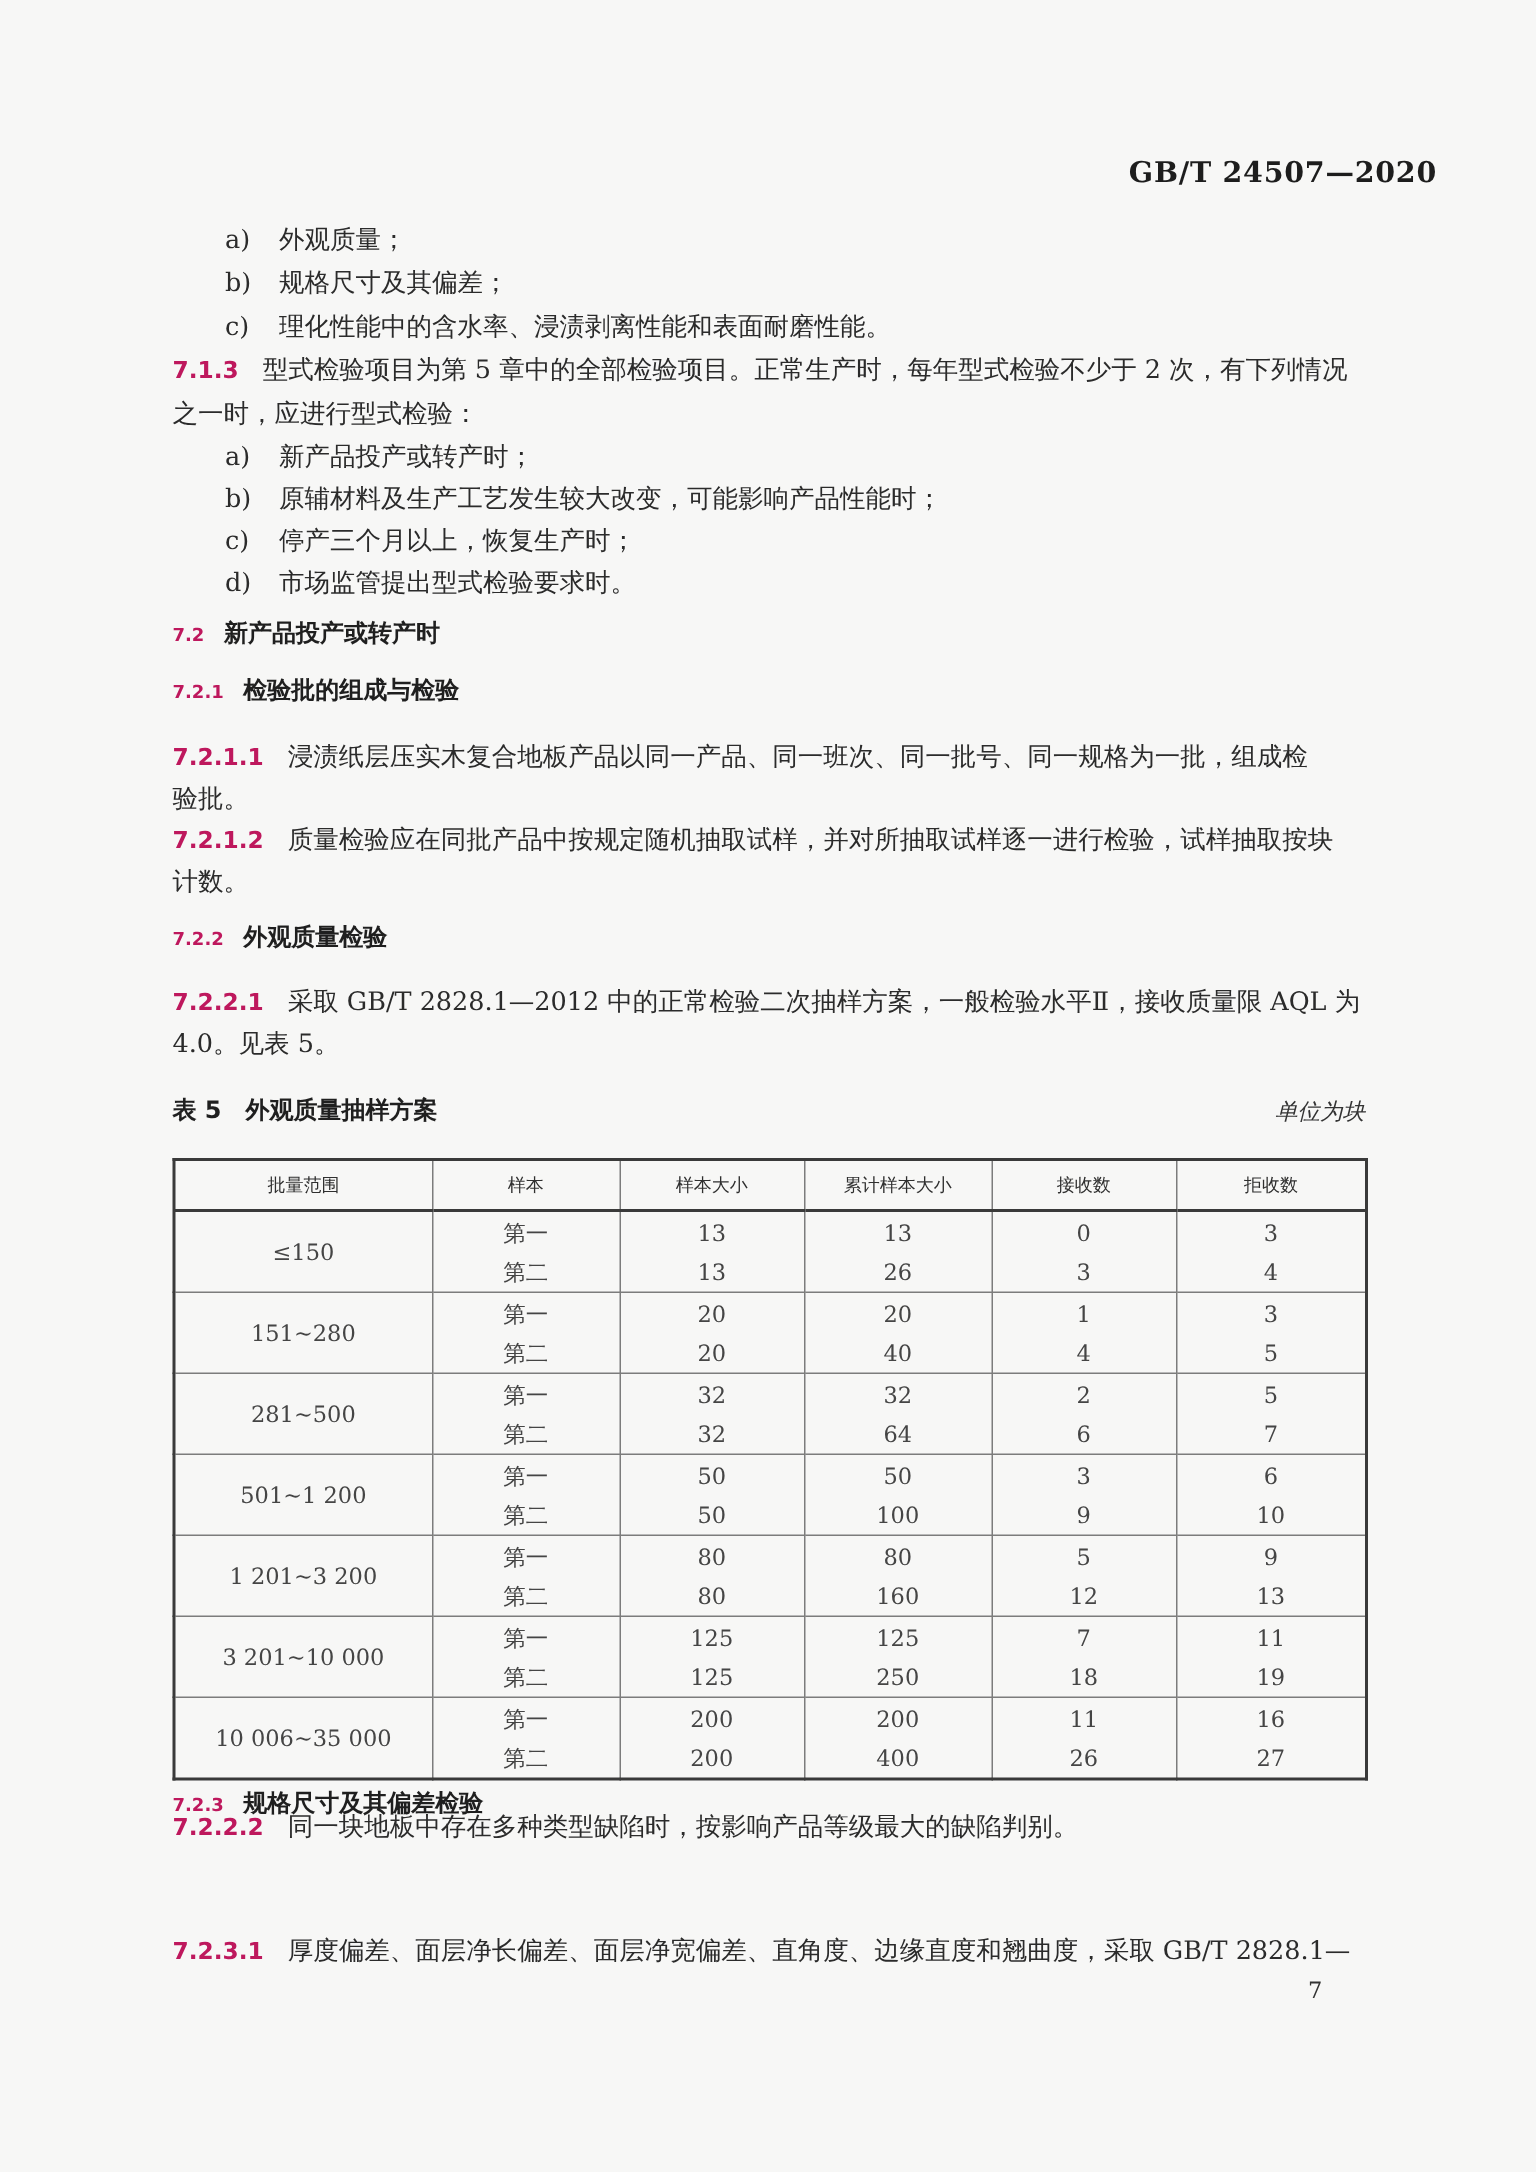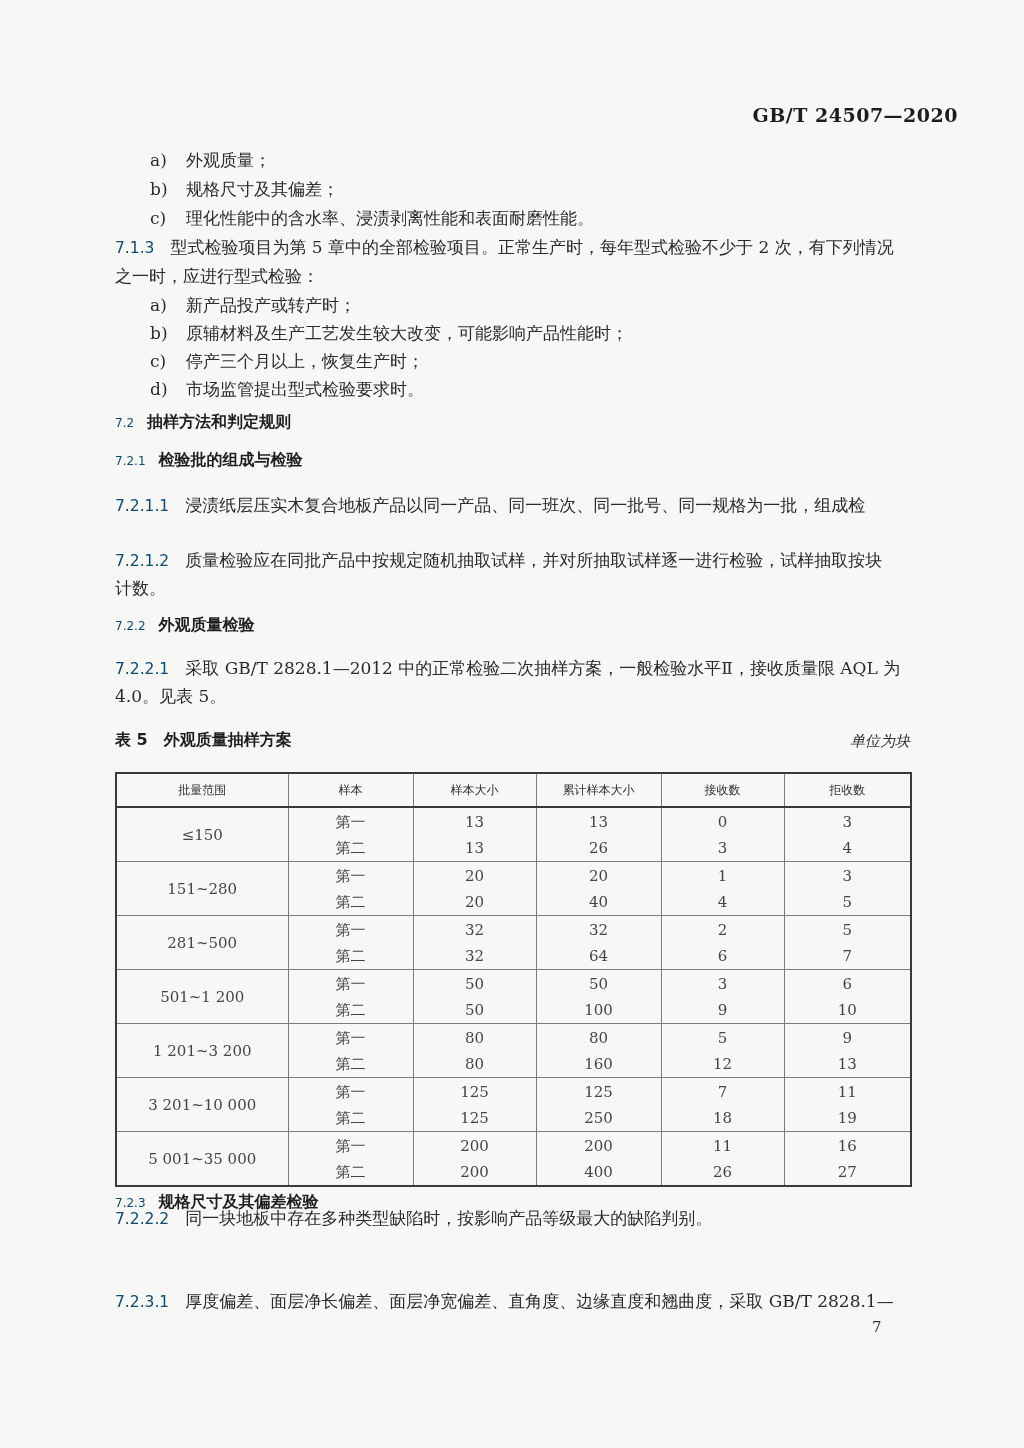--- a/index.html
+++ b/index.html
@@ -16,21 +16,21 @@
   .doc-code {
     position:absolute; top:104px; right:109px;
     font-weight:bold; font-size:19px; letter-spacing:0.5px;
     color:#1d1d1d;
   }
   .block { position:absolute; left:115px; width:795px; }
   .line { height:28px; line-height:28px; font-size:17px; white-space:nowrap; }
   .line29 { height:29px; line-height:29px; }
   .num {
     font-family:"DejaVu Sans","Liberation Sans",sans-serif;
-    font-weight:normal; font-size:15.5px; margin-right:16px; color:#0c4a6e;
+    font-weight:bold; font-size:15.5px; margin-right:16px; color:#be185d;
   }
   .heading {
     font-family:"DejaVu Sans","Liberation Sans",sans-serif;
     font-weight:bold; font-size:16px; height:22px; line-height:22px;
     color:#1f1f1f; white-space:nowrap;
   }
   .heading .num { margin-right:13px; font-size:12px; }
   .li { display:flex; padding-left:35px; }
   .li .marker { width:36px; flex:0 0 36px; }
   .caption-row { position:absolute; left:115px; top:729px; width:795px; height:22px; }
@@ -105,30 +105,33 @@
       <span class="marker">c)</span>
       <span>停产三个月以上，恢复生产时；</span>
     </div>
     <div class="line li">
       <span class="marker">d)</span>
       <span>市场监管提出型式检验要求时。</span>
     </div>
   </div>
 
   <div class="block heading" style="top:411px">
-    <span class="num">7.2</span><span>抽样方法和判定规则</span>
+    <span class="num">7.2</span><span>新产品投产或转产时</span>
   </div>
 
   <div class="block heading" style="top:449px">
     <span class="num">7.2.1</span><span>检验批的组成与检验</span>
   </div>
 
   <div class="block" style="top:491px">
     <div class="line">
       <span class="num">7.2.1.1</span><span>浸渍纸层压实木复合地板产品以同一产品、同一班次、同一批号、同一规格为一批，组成检</span>
+    </div>
+    <div class="line">
+      <span>验批。</span>
     </div>
   </div>
 
   <div class="block" style="top:546px">
     <div class="line">
       <span class="num">7.2.1.2</span><span>质量检验应在同批产品中按规定随机抽取试样，并对所抽取试样逐一进行检验，试样抽取按块</span>
     </div>
     <div class="line">
       <span>计数。</span>
     </div>
@@ -304,21 +307,21 @@
         <td>
             <div class="cl">7</div>
             <div class="cl">18</div>
           </td>
         <td>
             <div class="cl">11</div>
             <div class="cl">19</div>
           </td>
       </tr>
       <tr>
-        <td>5 001~35 000</td>
+        <td>10 006~35 000</td>
         <td>
             <div class="cl">第一</div>
             <div class="cl">第二</div>
           </td>
         <td>
             <div class="cl">200</div>
             <div class="cl">200</div>
           </td>
         <td>
             <div class="cl">200</div>

